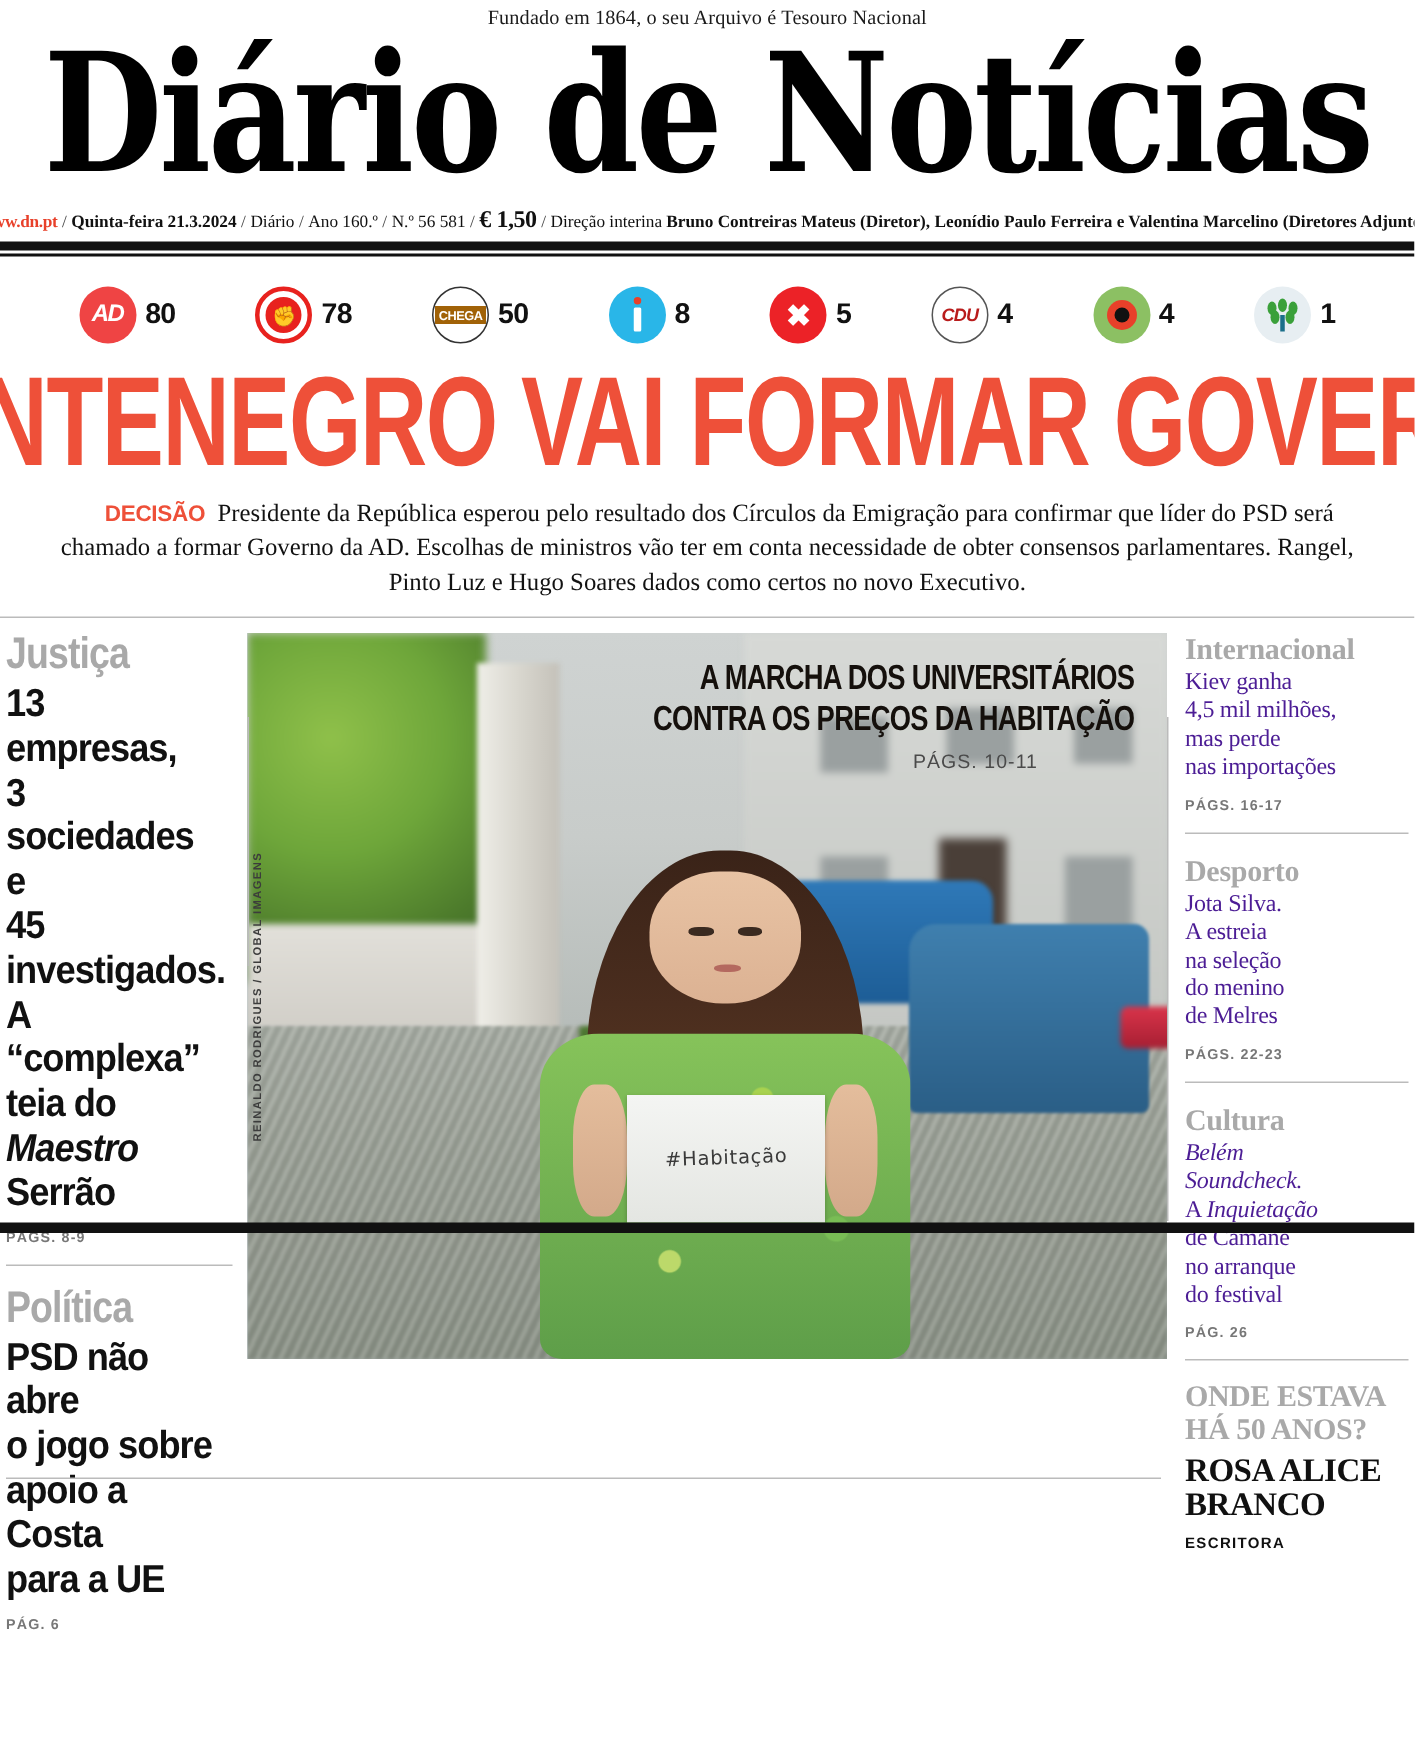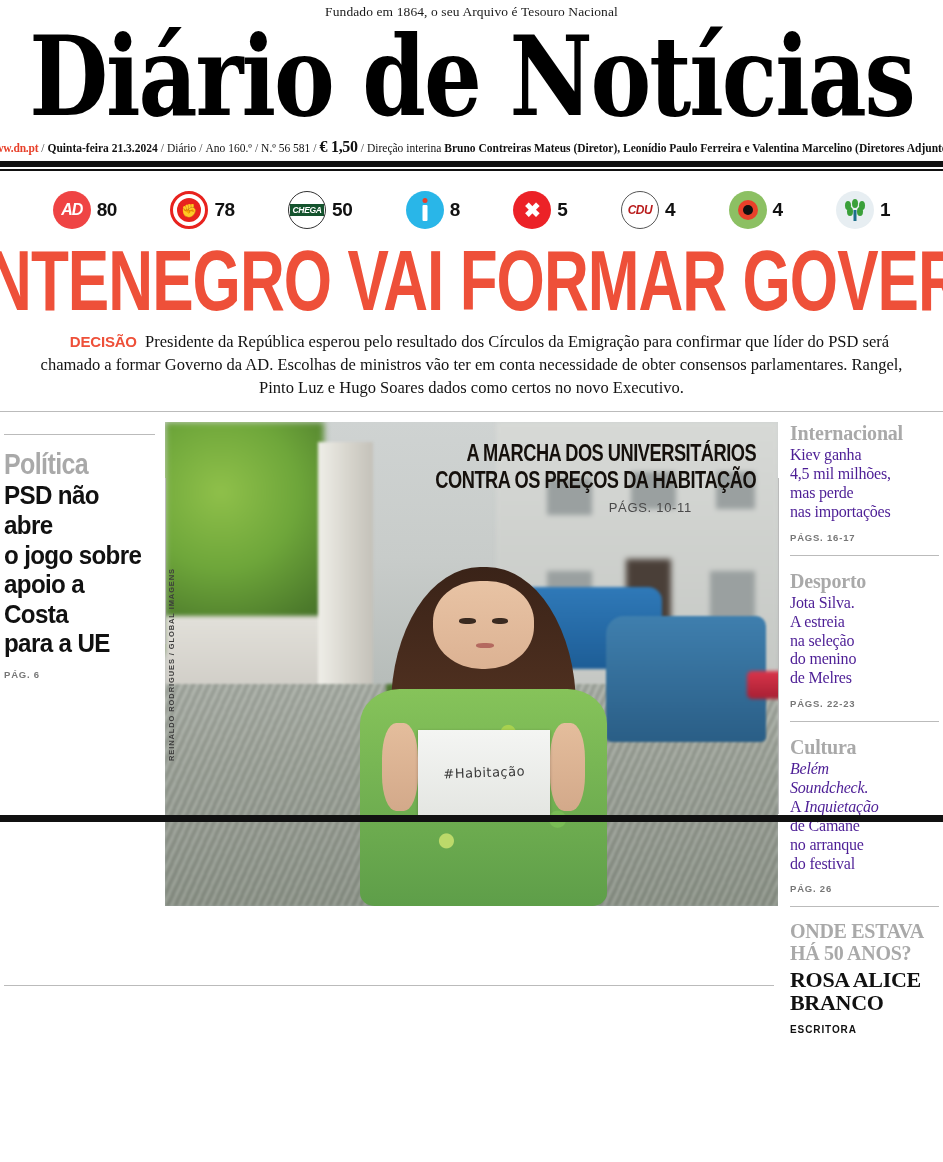--- a/index.html
+++ b/index.html
@@ -68,21 +68,21 @@
     display:flex;align-items:center;justify-content:center;
     font-weight:bold; overflow:hidden; position:relative;
     flex:0 0 auto;
   }
   .seats { font-family:"Liberation Sans", sans-serif; font-weight:bold; font-size:19px; letter-spacing:-.5px;}
   .logo-ad { background:#ef4444; color:#fff; font-size:16px; letter-spacing:-1px; font-style:italic;}
   .logo-ps { background:#fff; border:3px solid #e8221e; }
   .logo-ps .inner { width:24px;height:24px;border-radius:50%;background:#e8221e;
      display:flex;align-items:center;justify-content:center;color:#fff;font-size:13px;}
   .logo-chega { background:#fff; border:1.5px solid #333; }
-  .logo-chega span { background:#14532d; color:#fff; font-size:8.5px; padding:1px 2px; letter-spacing:-.3px;font-style:italic;}
+  .logo-chega span { background:#a16207; color:#fff; font-size:8.5px; padding:1px 2px; letter-spacing:-.3px;}
   .logo-il { background:#29b6e8; color:#fff; }
   .logo-il .dot{position:absolute;top:7px;left:50%;transform:translateX(-50%);width:5px;height:5px;border-radius:50%;background:#e8402a;}
   .logo-il .bar{position:absolute;top:14px;left:50%;transform:translateX(-50%);width:5px;height:16px;background:#fff;border-radius:1px;}
   .logo-be { background:#ec2227; color:#fff; font-size:20px;}
   .logo-cdu { background:#fff; border:1.5px solid #555; color:#b91c1c; font-size:12px; font-style:italic; letter-spacing:-.5px;}
   .logo-pan { background:#8cc063; }
   .logo-pan .flower{width:20px;height:20px;border-radius:50%;background:#e8402a;position:relative;}
   .logo-pan .flower:after{content:"";position:absolute;top:5px;left:5px;width:10px;height:10px;border-radius:50%;background:#111;}
   .logo-livre { background:#e7eef2; }
   .logo-livre .tree{width:22px;height:22px;position:relative;}
@@ -340,20 +340,32 @@
   <div class="lead">
     <span class="kicker" style="color: rgb(238, 80, 57);">DECISÃO</span>
     <span>&nbsp;</span><span>Presidente da República esperou pelo resultado dos Círculos da Emigração para confirmar que líder do PSD será chamado a formar Governo da AD. Escolhas de ministros vão ter em conta necessidade de obter consensos parlamentares. Rangel, Pinto Luz e Hugo Soares dados como certos no novo Executivo.</span>
   </div>
   <div class="hr-main"></div>
 
   <div class="body-grid">
 
     <div class="col-left">
 
+      <div>
+        <div class="sect">Justiça</div>
+        <div class="teaser-left">
+          <span>13 empresas,</span><br>
+          <span>3 sociedades e</span><br>
+          <span>45 investigados.</span><br>
+          <span>A “complexa”</span><br>
+          <span>teia do</span><br>
+          <em>Maestro</em><span> Serrão</span>
+        </div>
+        <div class="pags">PÁGS. 8-9</div>
+      </div>
 
       <div class="hr-col"></div>
 
       <div>
         <div class="sect">Política</div>
         <div class="teaser-left">
           <span>PSD não abre</span><br>
           <span>o jogo sobre</span><br>
           <span>apoio a Costa</span><br>
           <span>para a UE</span>

